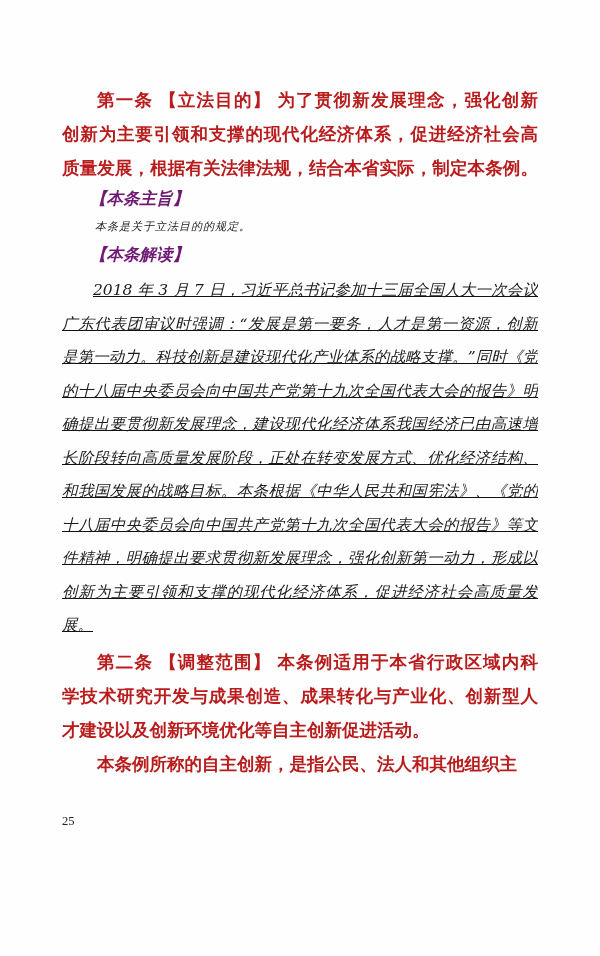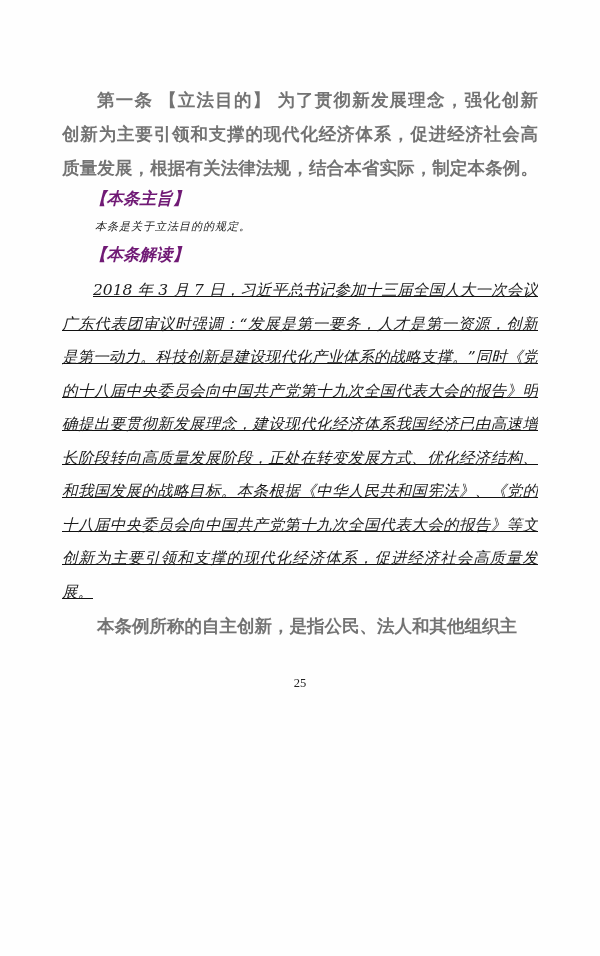--- a/index.html
+++ b/index.html
@@ -18,21 +18,21 @@
     overflow: hidden;
   }
   .para { margin: 0; padding: 0; }
 
   
   .p-bold .line {
     font-family: "Liberation Sans", sans-serif;
     font-weight: 700;
     font-size: 17.5px;
     line-height: 34px;
-    color: #737373;
+    color: #b91c1c;
   }
 
   
   .p-kai .line {
     font-family: "DejaVu Serif", serif;
     font-style: italic;
     font-size: 15.5px;
     line-height: 33.5px;
     color: #1c1c1c;
   }
@@ -66,21 +66,20 @@
     margin-left: 33px;
     letter-spacing: 1px;
     color: #1c1c1c;
   }
 
   .p-kai { margin-top: 5px; text-decoration: underline; }
   .p-a2  { margin-top: 2px; }
 
   .page-number {
     margin-top: 32px;
-    text-align: center;
     font-family: "Liberation Serif", serif;
     font-size: 12.5px;
     line-height: 16px;
     color: #222222;
   }
 </style>
 </head>
 <body>
 
 <div class="doc">
@@ -97,24 +96,30 @@
 
   <div class="para p-kai">
     <div class="line indent just">2018 年 3 月 7 日，习近平总书记参加十三届全国人大一次会议</div>
     <div class="line just">广东代表团审议时强调：“发展是第一要务，人才是第一资源，创新</div>
     <div class="line just">是第一动力。科技创新是建设现代化产业体系的战略支撑。”同时《党</div>
     <div class="line just">的十八届中央委员会向中国共产党第十九次全国代表大会的报告》明</div>
     <div class="line just">确提出要贯彻新发展理念，建设现代化经济体系我国经济已由高速增</div>
     <div class="line just">长阶段转向高质量发展阶段，正处在转变发展方式、优化经济结构、</div>
     <div class="line just">和我国发展的战略目标。本条根据《中华人民共和国宪法》、《党的</div>
     <div class="line just">十八届中央委员会向中国共产党第十九次全国代表大会的报告》等文</div>
+    <div class="line just">件精神，明确提出要求贯彻新发展理念，强化创新第一动力，形成以</div>
     <div class="line just">创新为主要引领和支撑的现代化经济体系，促进经济社会高质量发</div>
     <div class="line">展。</div>
   </div>
 
+  <div class="para p-bold p-a2">
+    <div class="line indent just">第二条 【调整范围】 本条例适用于本省行政区域内科</div>
+    <div class="line just">学技术研究开发与成果创造、成果转化与产业化、创新型人</div>
+    <div class="line">才建设以及创新环境优化等自主创新促进活动。</div>
+  </div>
 
   <div class="para p-bold">
     <div class="line indent">本条例所称的自主创新，是指公民、法人和其他组织主</div>
   </div>
 
   <div class="page-number">25</div>
 
 </div>
 
 </body></html>

